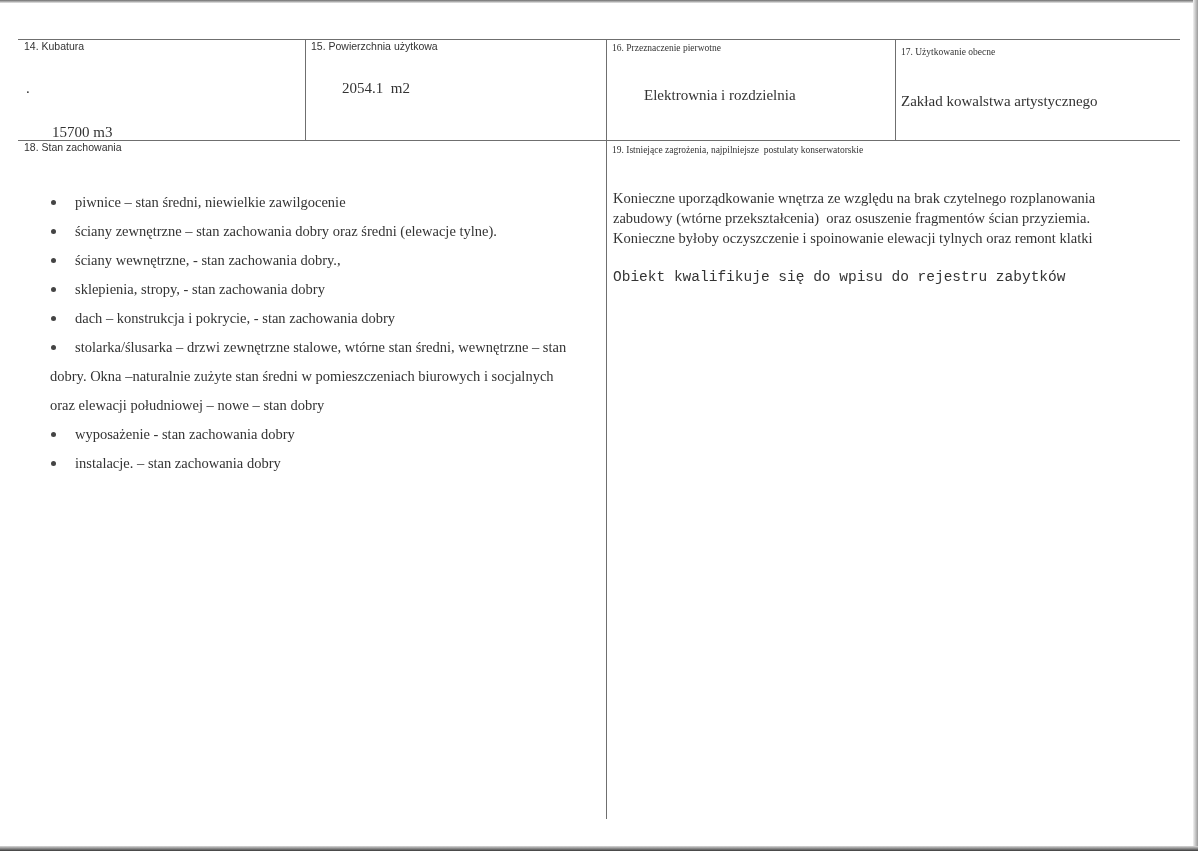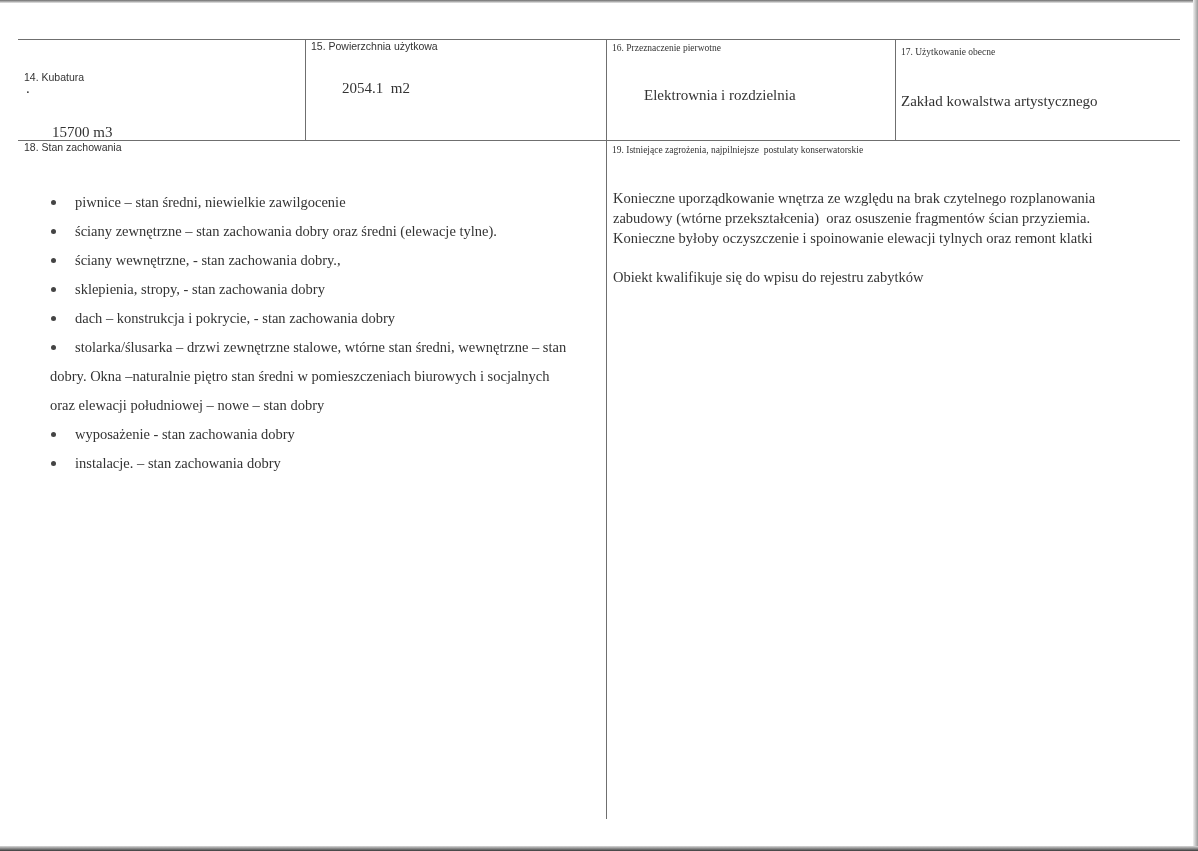--- a/index.html
+++ b/index.html
@@ -48,37 +48,37 @@
       border-radius: 50%; background: #444;
     }
     .bullets li.wrap { text-align: justify; }
     .bullets li.wrap .cont { display: block; margin-left: -25px; }
 
     .right-text {
       position: absolute; left: 613px; top: 188px; width: 540px;
       font-size: 14.5px; line-height: 20px; color: #333;
     }
     .right-text p { margin: 0; }
-    .right-text p + p { margin-top: 19px; }
+    .right-text p + p { margin-top: 19px; font-family: Liberation Mono, monospace; }
   </style>
 </head>
 <body>
 
 <div class="scan-top"></div>
 <div class="scan-right"></div>
 <div class="scan-bottom"></div>
 
 <div class="hline" style="left:18px; top:39px; width:1162px;"></div>
 <div class="hline" style="left:18px; top:140px; width:1162px;"></div>
 <div class="vline" style="left:305px; top:39px; height:101px;"></div>
 <div class="vline" style="left:606px; top:39px; height:780px;"></div>
 <div class="vline" style="left:895px; top:39px; height:101px;"></div>
 
 <div>
-  <div class="label-sans" style="left:24px; top:40px;margin-top:31px;">14. Kubatura</div>
+  <div class="label-sans" style="left:24px; top:40px;">14. Kubatura</div>
   <div class="value" style="left:26px; top:80px;">.</div>
   <div class="value" style="left:52px; top:80px;margin-top:44px;">15700 m3</div>
 </div>
 
 <div>
   <div class="label-sans" style="left:311px; top:40px;">15. Powierzchnia użytkowa</div>
   <div class="value" style="left:342px; top:80px; white-space:pre;">2054.1  m2</div>
 </div>
 
 <div>
@@ -96,21 +96,21 @@
 
 <ul class="bullets">
   <li><span class="dot"></span><span>piwnice – stan średni, niewielkie zawilgocenie</span></li>
   <li><span class="dot"></span><span>ściany zewnętrzne – stan zachowania dobry oraz średni (elewacje tylne).</span></li>
   <li><span class="dot"></span><span>ściany wewnętrzne, - stan zachowania dobry.,</span></li>
   <li><span class="dot"></span><span>sklepienia, stropy, - stan zachowania dobry</span></li>
   <li><span class="dot"></span><span>dach – konstrukcja i pokrycie, - stan zachowania dobry</span></li>
   <li class="wrap">
     <span class="dot"></span>
     <span style="display:block; white-space:nowrap;">stolarka/ślusarka – drzwi zewnętrzne stalowe, wtórne stan średni, wewnętrzne – stan</span>
-    <span class="cont" style="white-space:nowrap;">dobry. Okna –naturalnie piętro stan średni w pomieszczeniach biurowych i socjalnych</span>
+    <span class="cont" style="white-space:nowrap;">dobry. Okna –naturalnie zużyte stan średni w pomieszczeniach biurowych i socjalnych</span>
     <span class="cont">oraz elewacji południowej – nowe – stan dobry</span>
   </li>
   <li><span class="dot"></span><span>wyposażenie - stan zachowania dobry</span></li>
   <li><span class="dot"></span><span>instalacje. – stan zachowania dobry</span></li>
 </ul>
 
 <div class="right-text">
   <p>
     <span style="display:block; white-space:pre;">Konieczne uporządkowanie wnętrza ze względu na brak czytelnego rozplanowania</span>
     <span style="display:block; white-space:pre;">zabudowy (wtórne przekształcenia)  oraz osuszenie fragmentów ścian przyziemia.</span>

